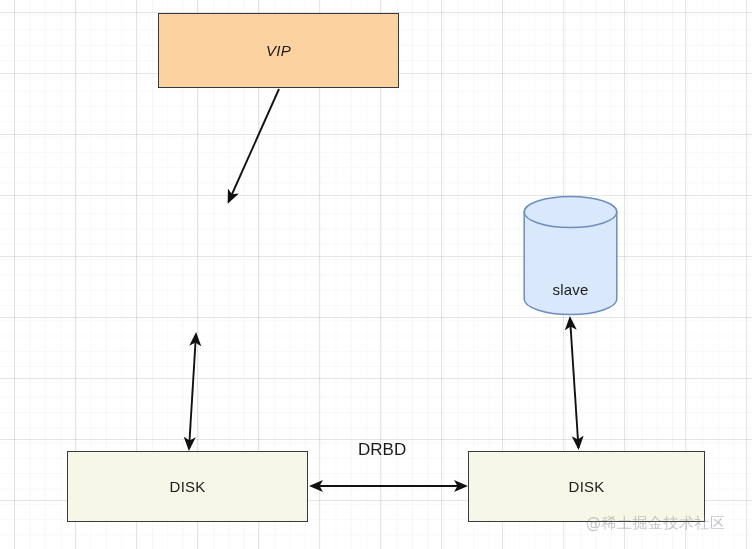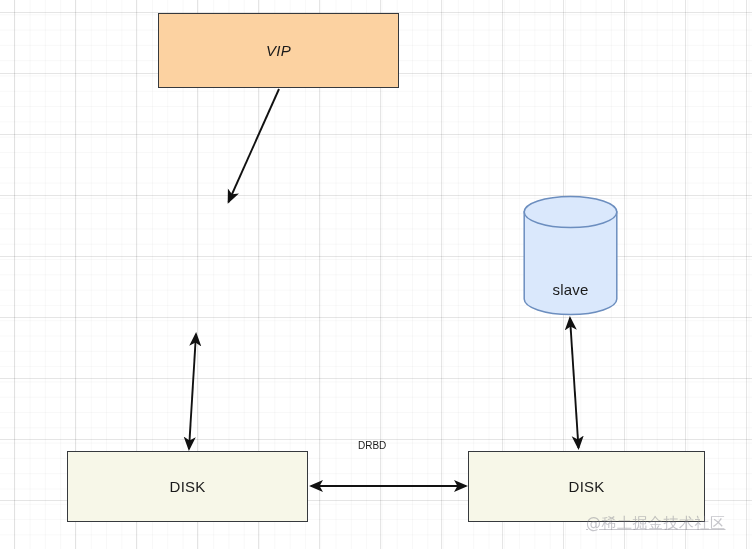--- a/index.html
+++ b/index.html
@@ -100,38 +100,37 @@
   }
 
   .edge-line {
     stroke: #111111;
     stroke-width: 1.9px;
     fill: none;
   }
 
   .edge-label {
     position: absolute;
-    font-size: 10px;
+    font-size: 17px;
     color: #1a1a1a;
     white-space: nowrap;
     user-select: none;
   }
   #drbd-label { left: 358px; top: 440px; }
 
   #watermark {
     position: absolute;
     left: 586px;
     top: 514px;
     font-size: 15px;
     color: rgba(120,120,130,0.42);
     letter-spacing: 0.5px;
     white-space: nowrap;
     user-select: none;
     font-family: "DejaVu Sans", sans-serif;
-    text-decoration: underline;
   }
 </style>
 </head>
 <body>
 
 <div id="canvas">
 
   <svg id="edges" viewBox="0 0 752 549" width="752" height="549">
     <defs>
       <marker id="arrowEnd" viewBox="0 0 10 10" refX="8.6" refY="5" markerWidth="7.4" markerHeight="7.4" orient="auto-start-reverse">

